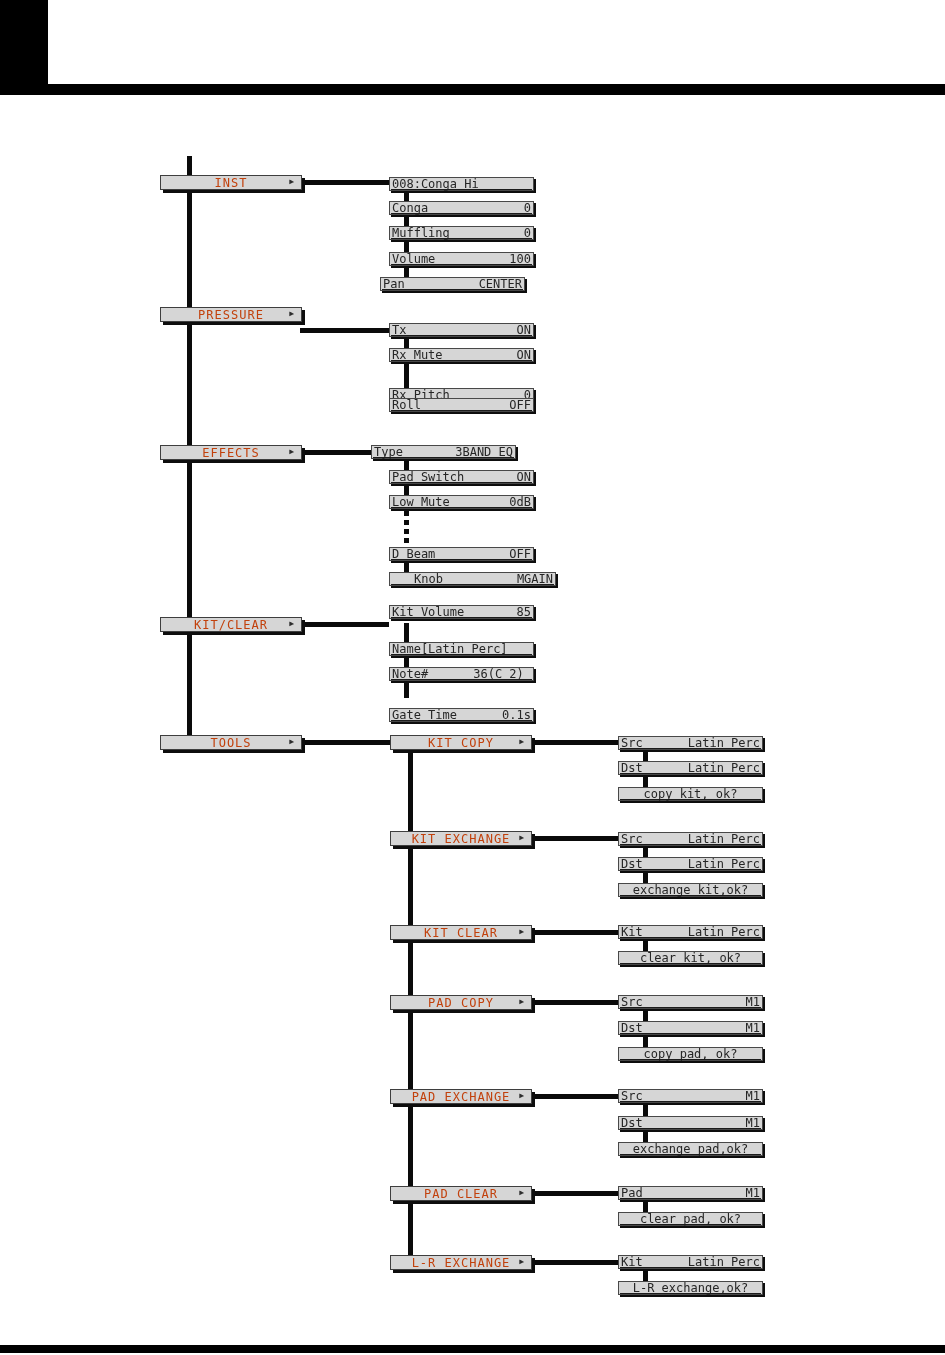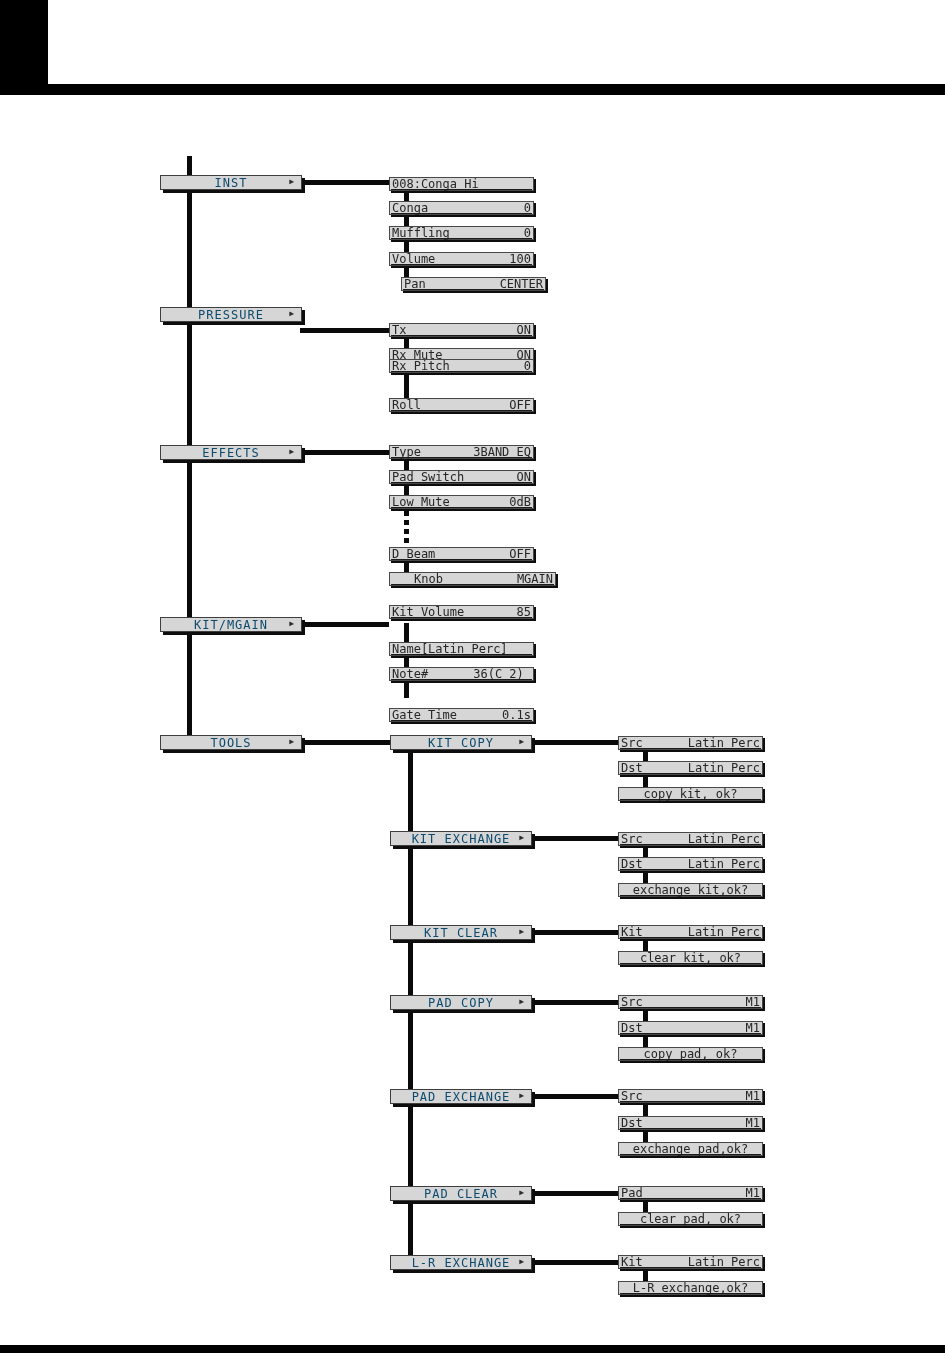--- a/index.html
+++ b/index.html
@@ -10,21 +10,21 @@
 
   
   .ln {position:absolute; background:#0a0a0a; z-index:1;}
   .dots {position:absolute; width:5px; z-index:1;
          background-image:repeating-linear-gradient(to bottom,#0a0a0a 0 5px, transparent 5px 9px);}
 
   
   .mbox {position:absolute; width:140px; height:13px; background:#d6d6d6;
          border:1px solid #3e3e3e; box-shadow:3px 3px 0 #0d0d0d; z-index:2;
          display:flex; align-items:center; justify-content:center;}
-  .mbox .lbl {font-size:12px; letter-spacing:1px; color:#0c4a6e; line-height:1; white-space:pre;}
+  .mbox .lbl {font-size:12px; letter-spacing:1px; color:#c2410c; line-height:1; white-space:pre;}
   .mbox .arr {position:absolute; right:7px; top:2px; font-size:8px; color:#2e2e2e; line-height:1;}
 
   
   .lcd {position:absolute; width:139px; height:12px; background:#d6d6d6;
         border:1px solid #484848; box-shadow:2px 2px 0 #0d0d0d; z-index:2;
         display:flex; align-items:center; justify-content:space-between; padding:0 2px;}
   .lcd.c {justify-content:center;}
   .lcd .l, .lcd .v {font-size:12px; color:#262626; line-height:1; white-space:pre;}
   .lcd .ul {position:absolute; left:1px; right:1px; bottom:0; height:1px; background:#1c1c1c;}
 </style>
@@ -74,21 +74,21 @@
   </div>
   <div class="mbox" style="left:160px;top:307px;text-align:center;">
     <span class="lbl">PRESSURE</span>
     <span class="arr">▶</span>
   </div>
   <div class="mbox" style="left:160px;top:445px;">
     <span class="lbl">EFFECTS</span>
     <span class="arr">▶</span>
   </div>
   <div class="mbox" style="left:160px;top:617px;">
-    <span class="lbl">KIT/MGAIN</span>
+    <span class="lbl">KIT/CLEAR</span>
     <span class="arr">▶</span>
   </div>
   <div class="mbox" style="left:160px;top:735px;">
     <span class="lbl">TOOLS</span>
     <span class="arr">▶</span>
   </div>
 
   <div class="lcd" style="left:389px;top:177px;">
     <span class="l">008:Conga Hi</span>
     <span class="v"></span>
@@ -102,48 +102,48 @@
   <div class="lcd" style="left:389px;top:226px;text-align:center;">
     <span class="l">Muffling</span>
     <span class="v">0</span>
       <i class="ul"></i>
   </div>
   <div class="lcd" style="left:389px;top:252px;">
     <span class="l">Volume</span>
     <span class="v">100</span>
       <i class="ul"></i>
   </div>
-  <div class="lcd" style="left:401px;top:277px;">
+  <div class="lcd" style="left:380px;top:277px;">
     <span class="l">Pan</span>
     <span class="v">CENTER</span>
       <i class="ul"></i>
   </div>
 
   <div class="lcd" style="left:389px;top:323px;">
     <span class="l">Tx</span>
     <span class="v">ON</span>
       <i class="ul"></i>
   </div>
   <div class="lcd" style="left:389px;top:348px;">
     <span class="l">Rx Mute</span>
     <span class="v">ON</span>
       <i class="ul"></i>
   </div>
-  <div class="lcd" style="left:389px;top:359px;">
+  <div class="lcd" style="left:389px;top:388px;">
     <span class="l">Rx Pitch</span>
     <span class="v">0</span>
       <i class="ul"></i>
   </div>
   <div class="lcd" style="left:389px;top:398px;">
     <span class="l">Roll</span>
     <span class="v">OFF</span>
       <i class="ul"></i>
   </div>
 
-  <div class="lcd" style="left:389px;top:445px;">
+  <div class="lcd" style="left:371px;top:445px;">
     <span class="l">Type</span>
     <span class="v">3BAND EQ</span>
       <i class="ul"></i>
   </div>
   <div class="lcd" style="left:389px;top:470px;">
     <span class="l">Pad Switch</span>
     <span class="v">ON</span>
       <i class="ul"></i>
   </div>
   <div class="lcd" style="left:389px;top:495px;">

